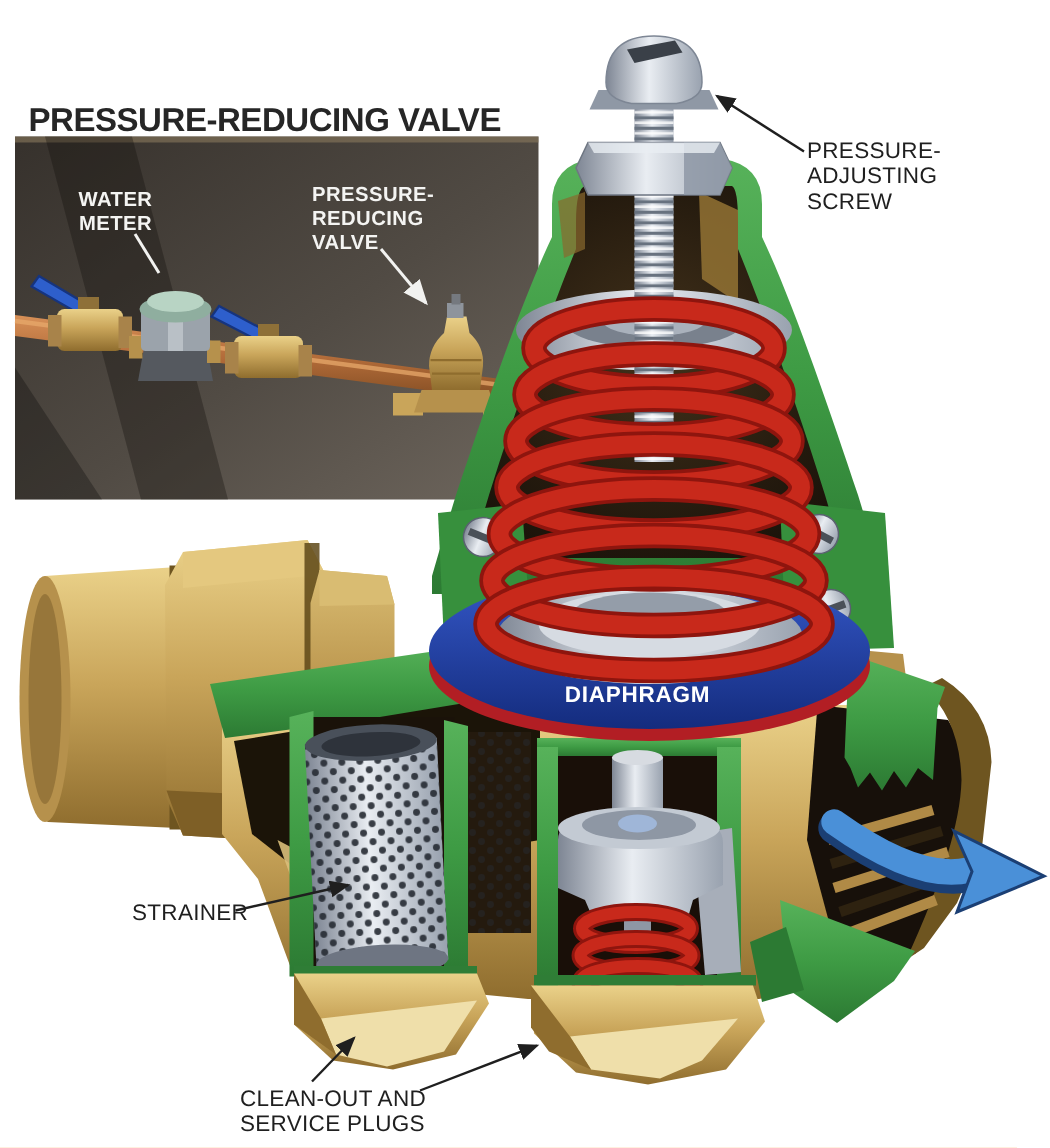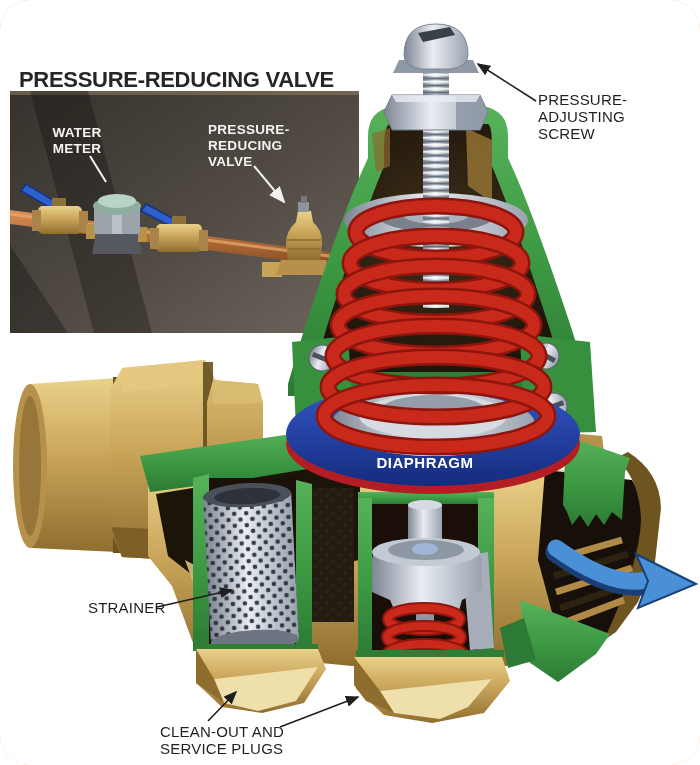--- a/index.html
+++ b/index.html
@@ -1,17 +1,17 @@
 <!DOCTYPE html>
 <html><head>
 <meta charset="utf-8">
 <style>
   html,body{margin:0;padding:0;background:#ffffff;}
   #stage{position:relative;width:700px;height:765px;background:#fdba74;overflow:hidden;
-         font-family:"Liberation Sans", sans-serif;border-radius:30px;}
+         font-family:"Liberation Sans", sans-serif;}
   svg{display:block;}
   text{font-family:"Liberation Sans", sans-serif;}
   .lbl{fill:#1f1f1f;font-size:15px;letter-spacing:.2px;}
   .title{fill:#262626;font-size:22px;font-weight:bold;letter-spacing:-0.3px;}
   .insetlbl{fill:#f4f4f2;font-size:13.5px;font-weight:bold;letter-spacing:.3px;}
   .dialbl{fill:#ffffff;font-size:15px;font-weight:bold;letter-spacing:.5px;}
 </style>
 </head>
 <body>
 

